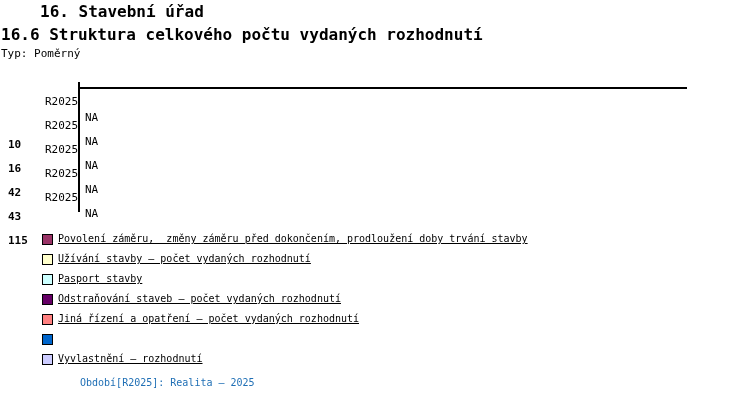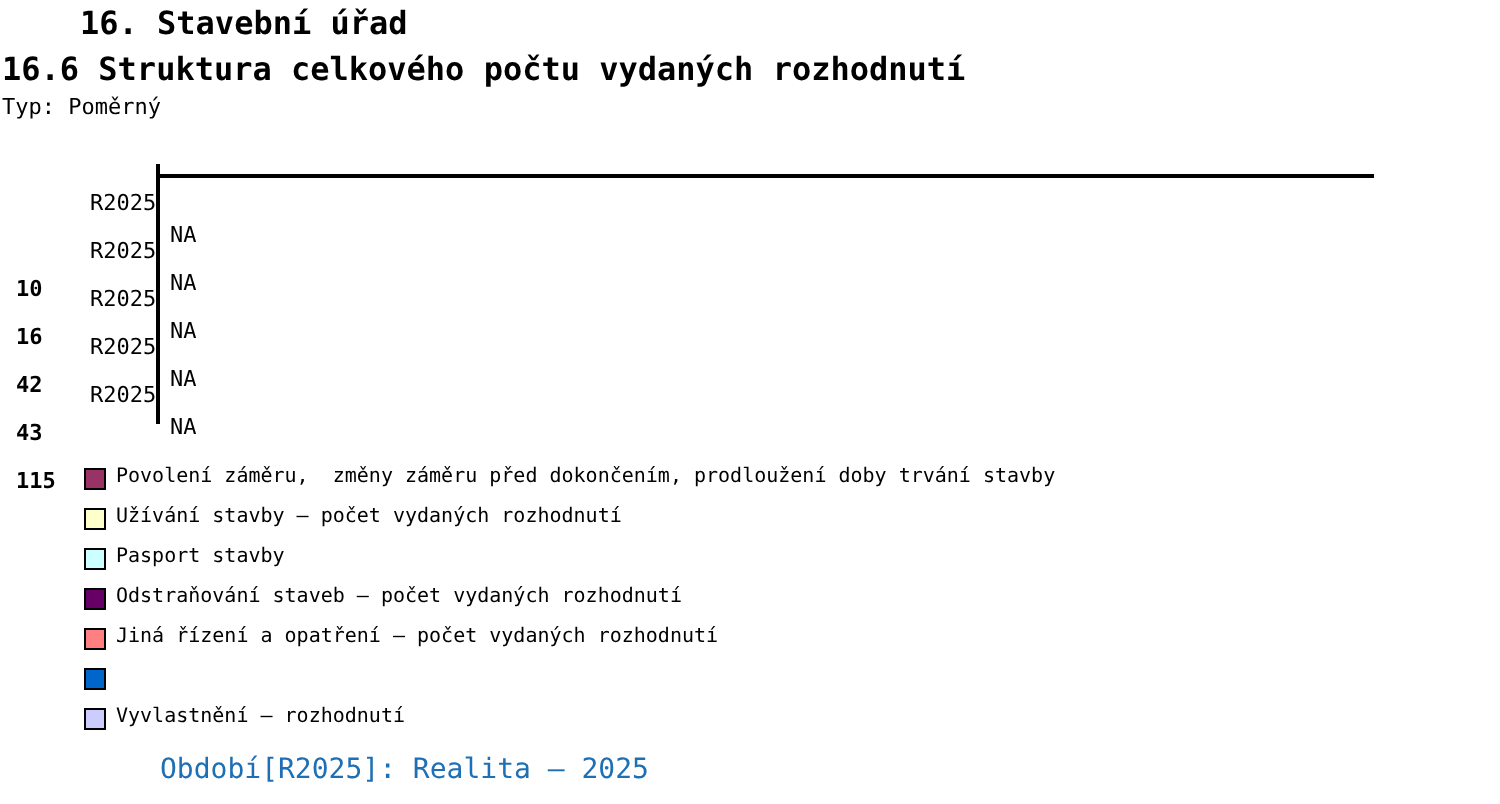--- a/index.html
+++ b/index.html
@@ -18,23 +18,23 @@
   .axis-v{position:absolute;left:78px;top:82px;width:2px;height:130px;background:#000;}
 
   .chart-row{position:absolute;left:0;width:700px;height:13px;font-size:11px;}
   .row-label{position:absolute;left:8px;top:0;font-weight:bold;white-space:pre;margin-top:43px;}
   .row-period{position:absolute;left:45px;top:0;white-space:pre;}
   .row-value{position:absolute;left:85px;top:16px;white-space:pre;}
 
   
   .legend-item{position:absolute;left:0;width:740px;height:13px;}
   .swatch{position:absolute;left:42px;top:1px;width:9px;height:9px;border:1px solid #000;}
-  .legend-label{position:absolute;left:58px;top:0;font-size:10px;white-space:pre;}
+  .legend-label{position:absolute;left:58px;top:0;font-size:10px;white-space:pre;text-decoration:underline;}
 
-  .footer{position:absolute;left:80px;top:377px;font-size:14px;white-space:pre;}
+  .footer{position:absolute;left:80px;top:377px;font-size:10px;white-space:pre;}
 </style>
 </head>
 <body>
 
 <div id="title1" class="title">16. Stavební úřad</div>
 <div id="title2" class="title">16.6 Struktura celkového počtu vydaných rozhodnutí</div>
 <div class="typ">Typ: Poměrný</div>
 
 <div>
   <div class="axis-v"></div>

